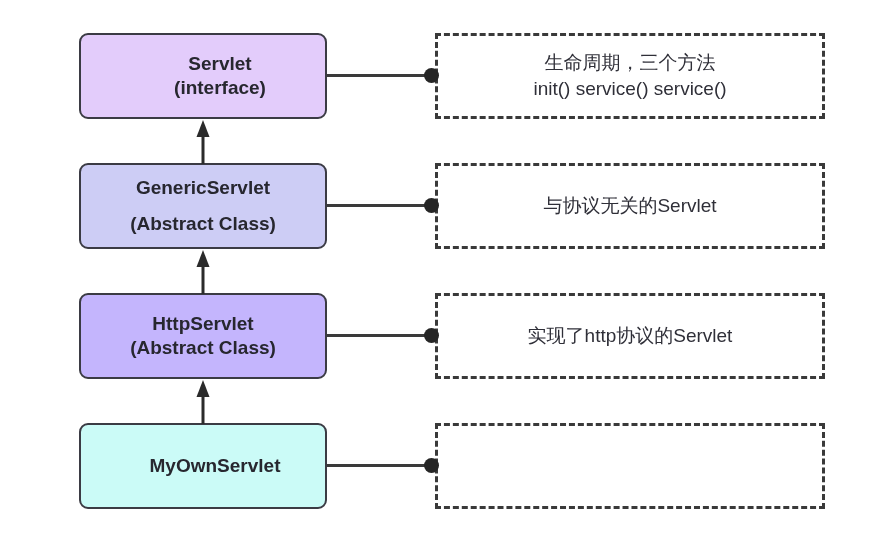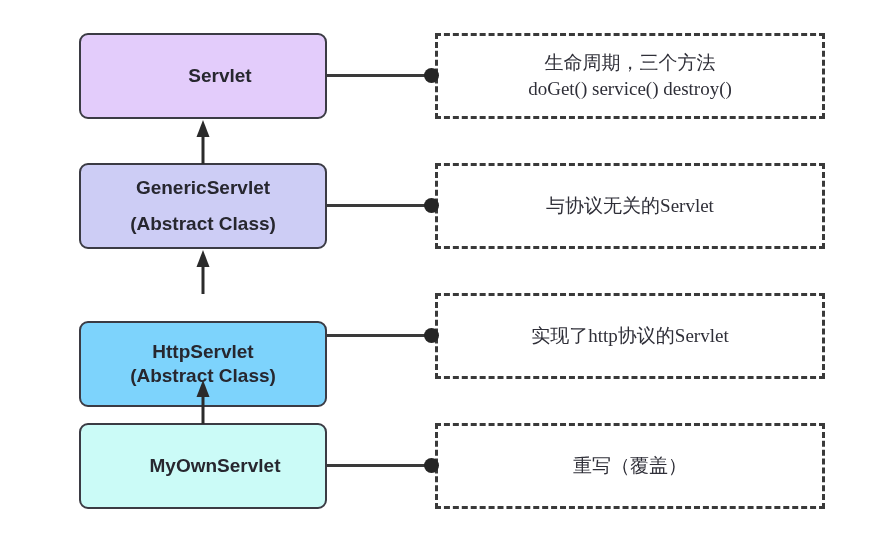--- a/index.html
+++ b/index.html
@@ -60,21 +60,20 @@
     color: #2f2f38;
     font-size: 19px;
     line-height: 1.38;
     z-index: 2;
     background: transparent;
   }
   .note-box .ln1,
   .note-box .ln2 {
     display: block;
     white-space: nowrap;
-    font-family: Liberation Serif, serif;
   }
 
   
   .connector {
     position: absolute;
     left: 327px;
     width: 110px;
     height: 3px;
     background: #3a3a3a;
     z-index: 4;
@@ -115,28 +114,29 @@
   .arrow1 { top: 250px; }
   .arrow2 { top: 380px; }
 </style>
 </head>
 <body>
 
 <div id="diagram">
 
   <div class="class-box row0" style="background:#e3ccfb;padding-left:34px;">
     <span class="ln1">Servlet</span>
+    <span class="ln2">(interface)</span>
   </div>
 
   <div class="class-box row1" style="background:#cdcdf5;gap:12px;">
     <span class="ln1">GenericServlet</span>
     <span class="ln2">(Abstract Class)</span>
   </div>
 
-  <div class="class-box row2" style="background:#7dd3fc;margin-top:28px;">
+  <div class="class-box row2" style="background:#c4b5fd;">
     <span class="ln1">HttpServlet</span>
     <span class="ln2">(Abstract Class)</span>
   </div>
 
   <div class="class-box row3" style="background:#cbfbf7;padding-left:24px;">
     <span class="ln1">MyOwnServlet</span>
   </div>
 
   <div class="inherit-arrow arrow0">
     <svg width="14" height="44" viewBox="0 0 14 44">
@@ -165,28 +165,27 @@
   </div>
   <div class="connector conn2">
     <span class="connector-dot"></span>
   </div>
   <div class="connector conn3">
     <span class="connector-dot"></span>
   </div>
 
   <div class="note-box row0">
     <span class="ln1">生命周期，三个方法</span>
-    <span class="ln2">doGet() service() destroy()</span>
+    <span class="ln2">init() service() service()</span>
   </div>
 
   <div class="note-box row1">
     <span class="ln1">与协议无关的Servlet</span>
   </div>
 
   <div class="note-box row2">
     <span class="ln1">实现了http协议的Servlet</span>
   </div>
 
   <div class="note-box row3">
-    <span class="ln1">重写（覆盖）</span>
   </div>
 
 </div>
 
 </body></html>

